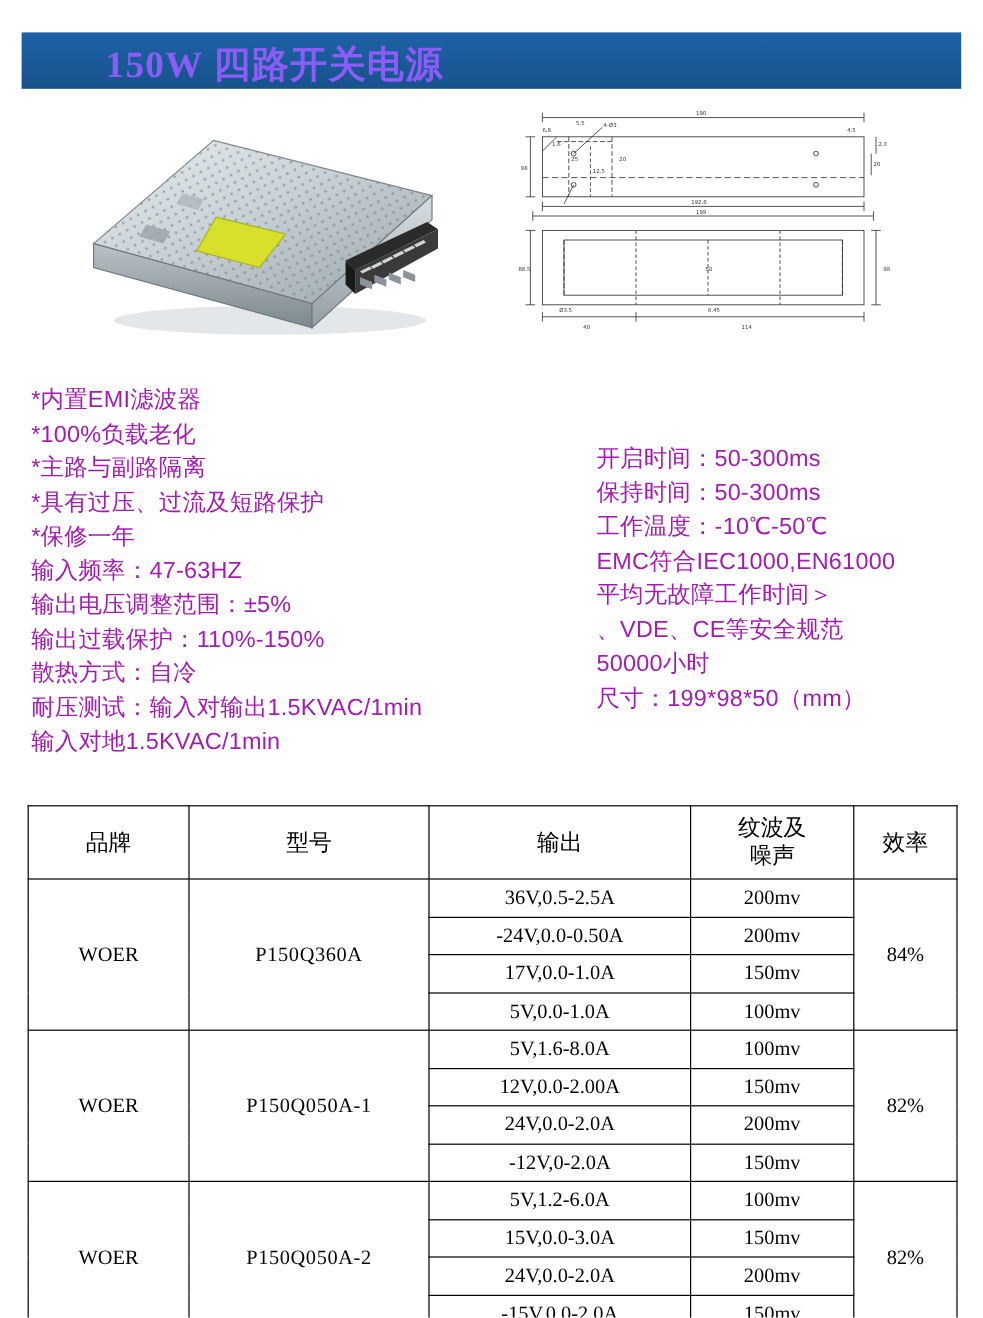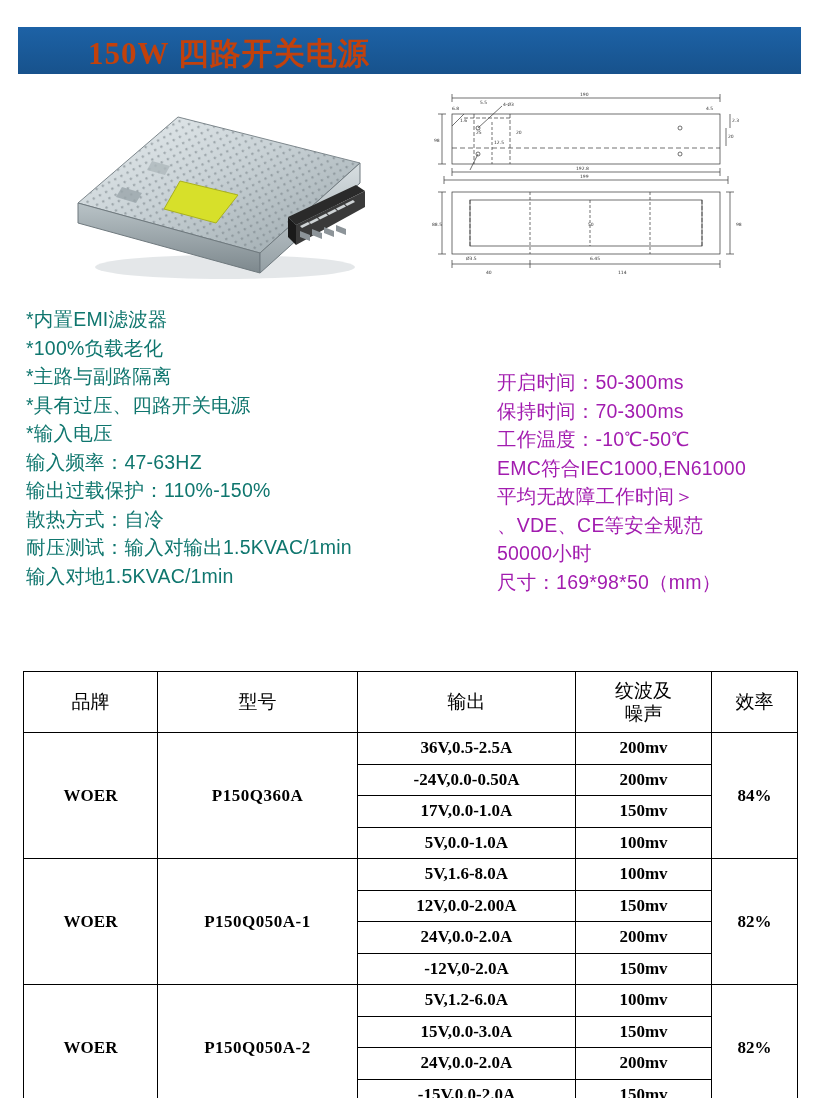--- a/index.html
+++ b/index.html
@@ -32,21 +32,21 @@
     background: #1a5fa0;
     background: linear-gradient(to bottom, #1d62a6 0%, #17528c 100%);
   }
   .header-title {
     position: absolute;
     left: 88px;
     top: 33px;
     font-family: "Liberation Serif", serif;
     font-size: 31px;
     font-weight: bold;
-    color: #c2410c;
+    color: #8b5cf6;
     letter-spacing: 1px;
     white-space: nowrap;
   }
 
   
   .photo-wrap {
     position: absolute;
     left: 60px;
     top: 95px;
     width: 330px;
@@ -59,26 +59,26 @@
     left: 430px;
     top: 88px;
     width: 330px;
     height: 195px;
   }
 
   
   .features {
     position: absolute;
     left: 26px;
-    top: 305px;
+    top: 319px;
     width: 450px;
     font-family: "Liberation Sans", sans-serif;
     font-size: 19.5px;
     line-height: 28.5px;
-    color: #0f766e;
+    color: #a21caf;
     letter-spacing: 0.2px;
   }
   .features div { white-space: nowrap; }
 
   
   .specs {
     position: absolute;
     left: 497px;
     top: 368px;
     width: 310px;
@@ -97,21 +97,21 @@
     top: 671px;
     width: 774px;
     border-collapse: collapse;
     table-layout: fixed;
     font-family: "Liberation Serif", serif;
   }
   .spec-table td, .spec-table th {
     border: 1px solid #000000;
     text-align: center;
     vertical-align: middle;
-    font-weight: bold;
+    font-weight: normal;
     color: #000000;
   }
   .spec-table thead th {
     height: 58px;
     font-size: 19px;
     font-family: "Liberation Sans", sans-serif;
     font-weight: normal;
   }
   .spec-table thead th.two-line { line-height: 23px; }
   .spec-table tbody td {
@@ -274,38 +274,39 @@
       <text x="188" y="186" stroke="none" fill="#333">114</text>
       <text x="36" y="172" stroke="none" fill="#333">Ø3.5</text>
       <text x="160" y="172" stroke="none" fill="#333">6.45</text>
     </svg>
   </div>
 
   <div class="features">
     <div>*内置EMI滤波器</div>
     <div>*100%负载老化</div>
     <div>*主路与副路隔离</div>
-    <div>*具有过压、四路开关电源</div>
-    <div>*输入电压</div>
+    <div>*具有过压、过流及短路保护</div>
+    <div>*保修一年</div>
     <div>输入频率：47-63HZ</div>
+    <div>输出电压调整范围：±5%</div>
     <div>输出过载保护：110%-150%</div>
     <div>散热方式：自冷</div>
     <div>耐压测试：输入对输出1.5KVAC/1min</div>
     <div>输入对地1.5KVAC/1min</div>
   </div>
 
   <div class="specs">
     <div>开启时间：50-300ms</div>
-    <div>保持时间：70-300ms</div>
+    <div>保持时间：50-300ms</div>
     <div>工作温度：-10℃-50℃</div>
     <div>EMC符合IEC1000,EN61000</div>
     <div>平均无故障工作时间＞</div>
     <div>、VDE、CE等安全规范</div>
     <div>50000小时</div>
-    <div>尺寸：169*98*50（mm）</div>
+    <div>尺寸：199*98*50（mm）</div>
   </div>
 
   <table class="spec-table">
     <colgroup>
       <col class="col-brand">
         <col class="col-model">
         <col class="col-output">
         <col class="col-ripple">
         <col class="col-eff">
     </colgroup>

